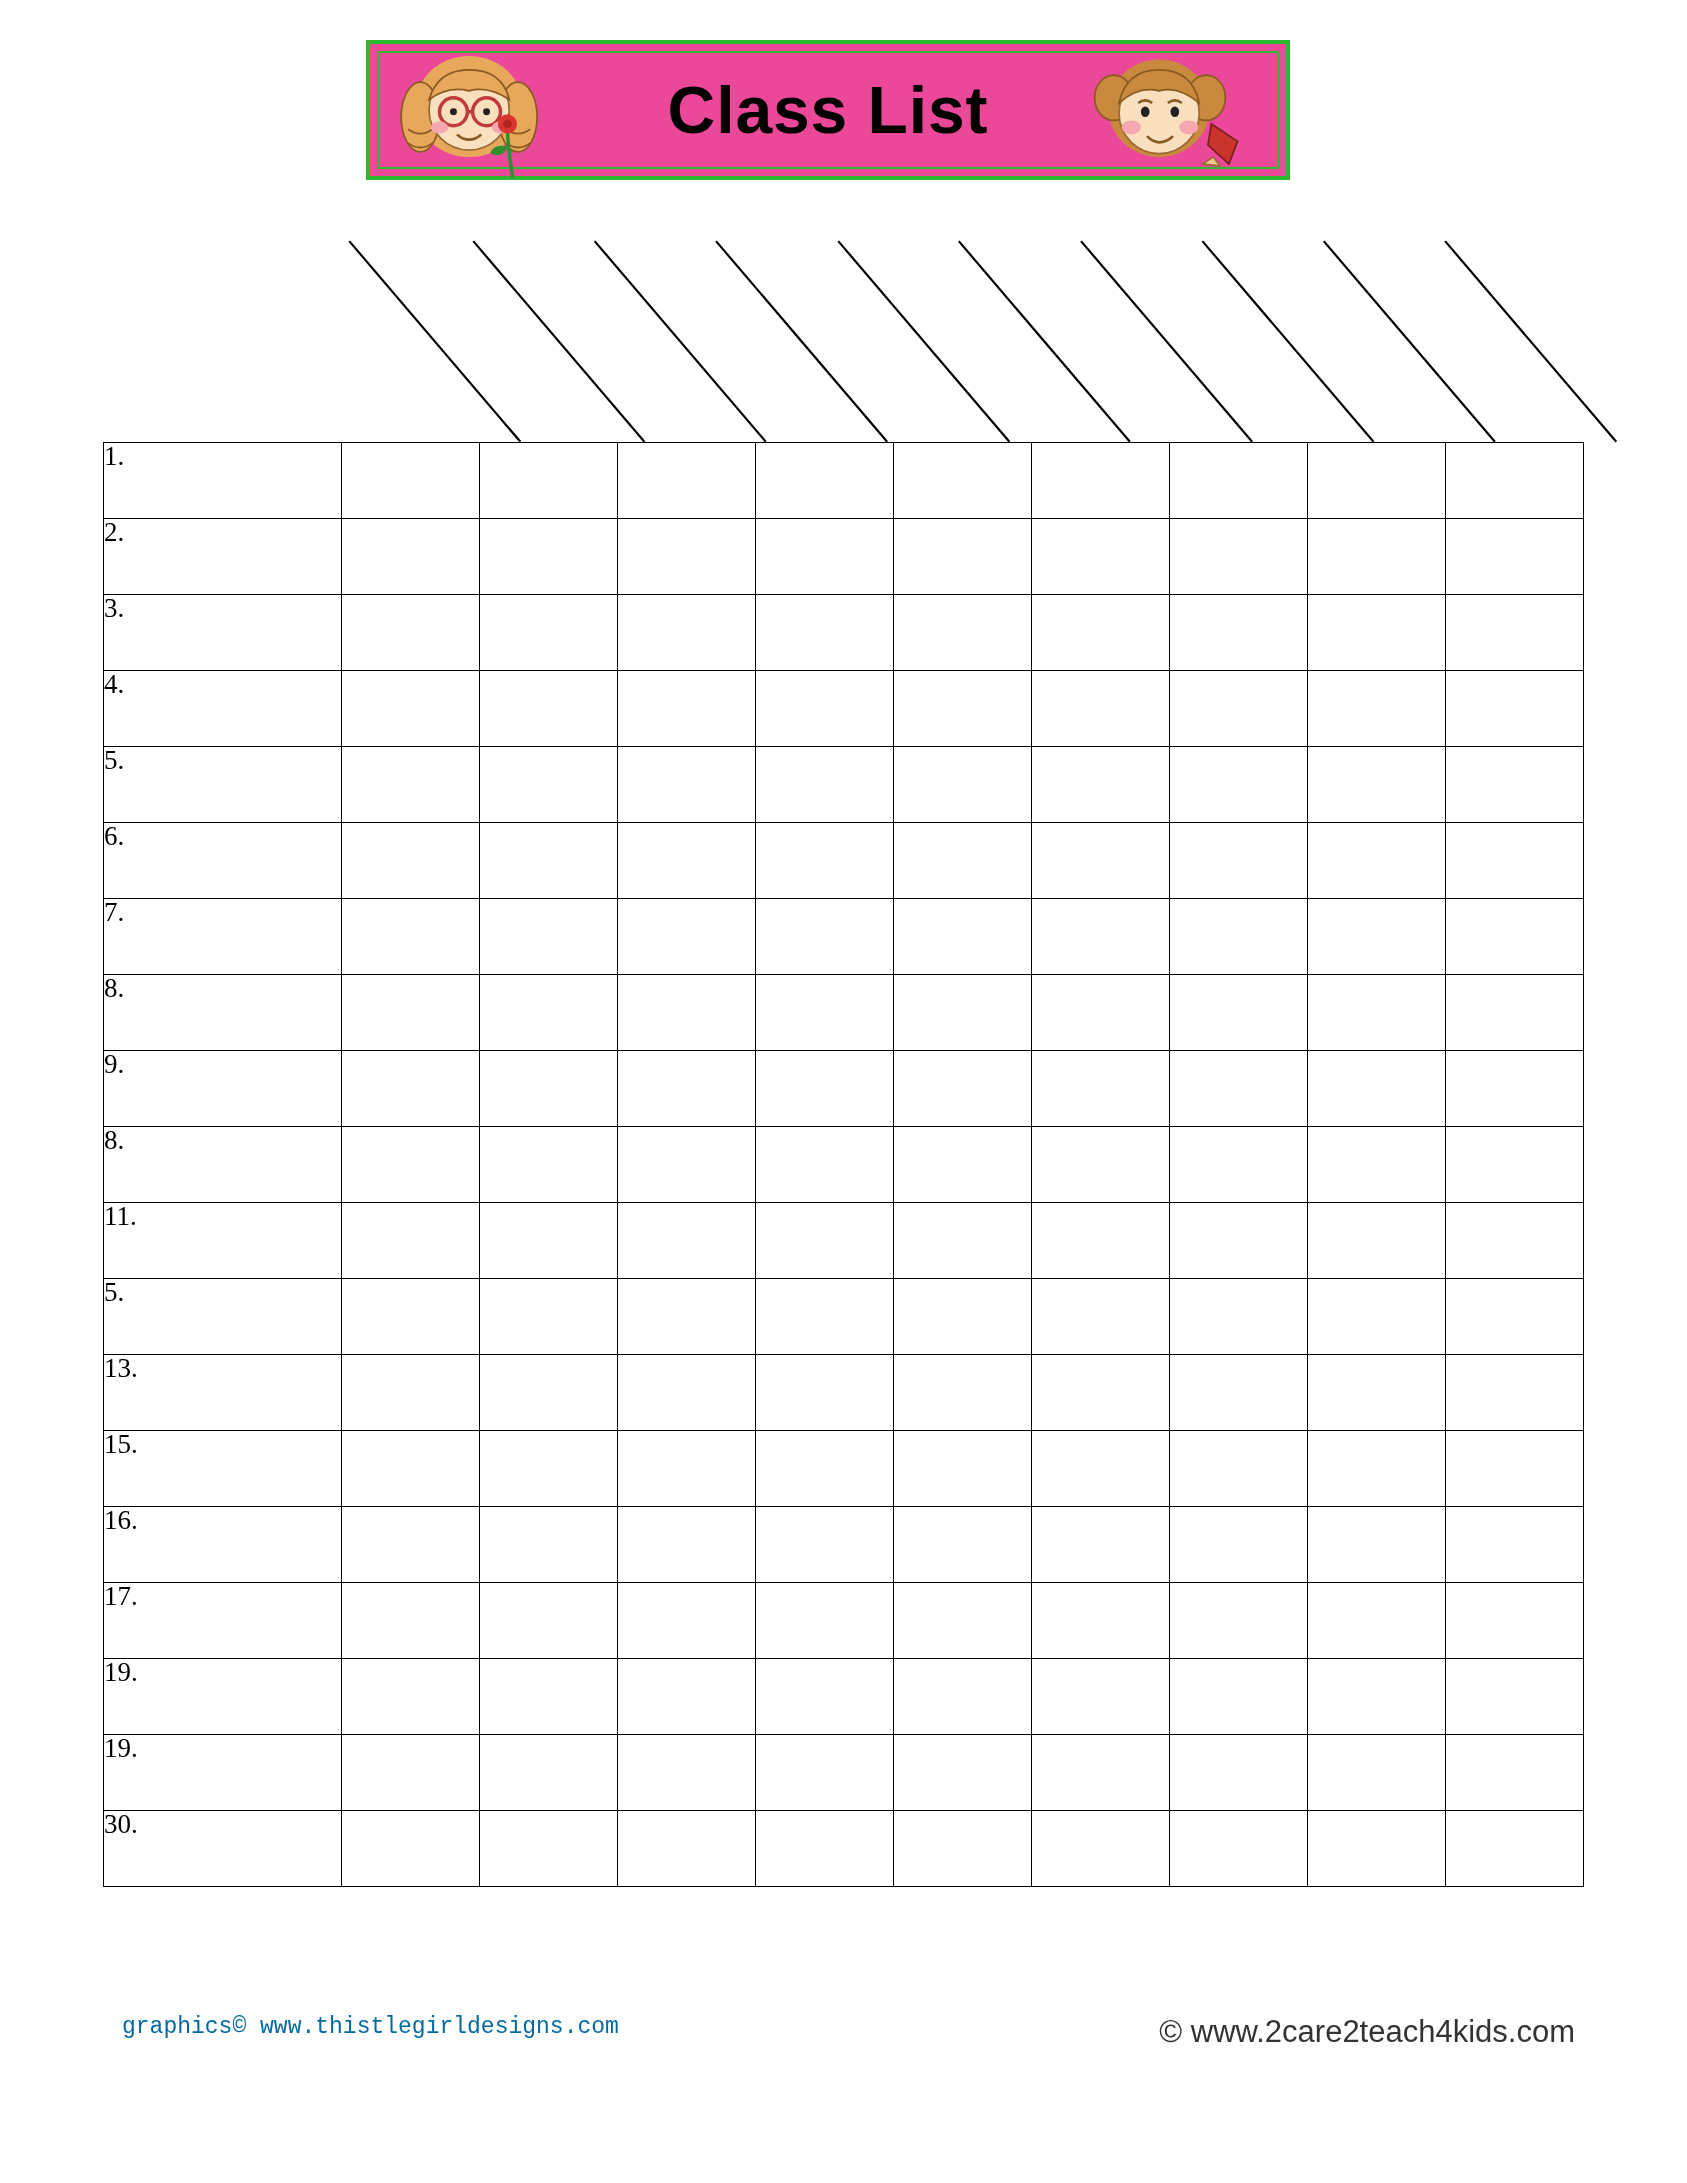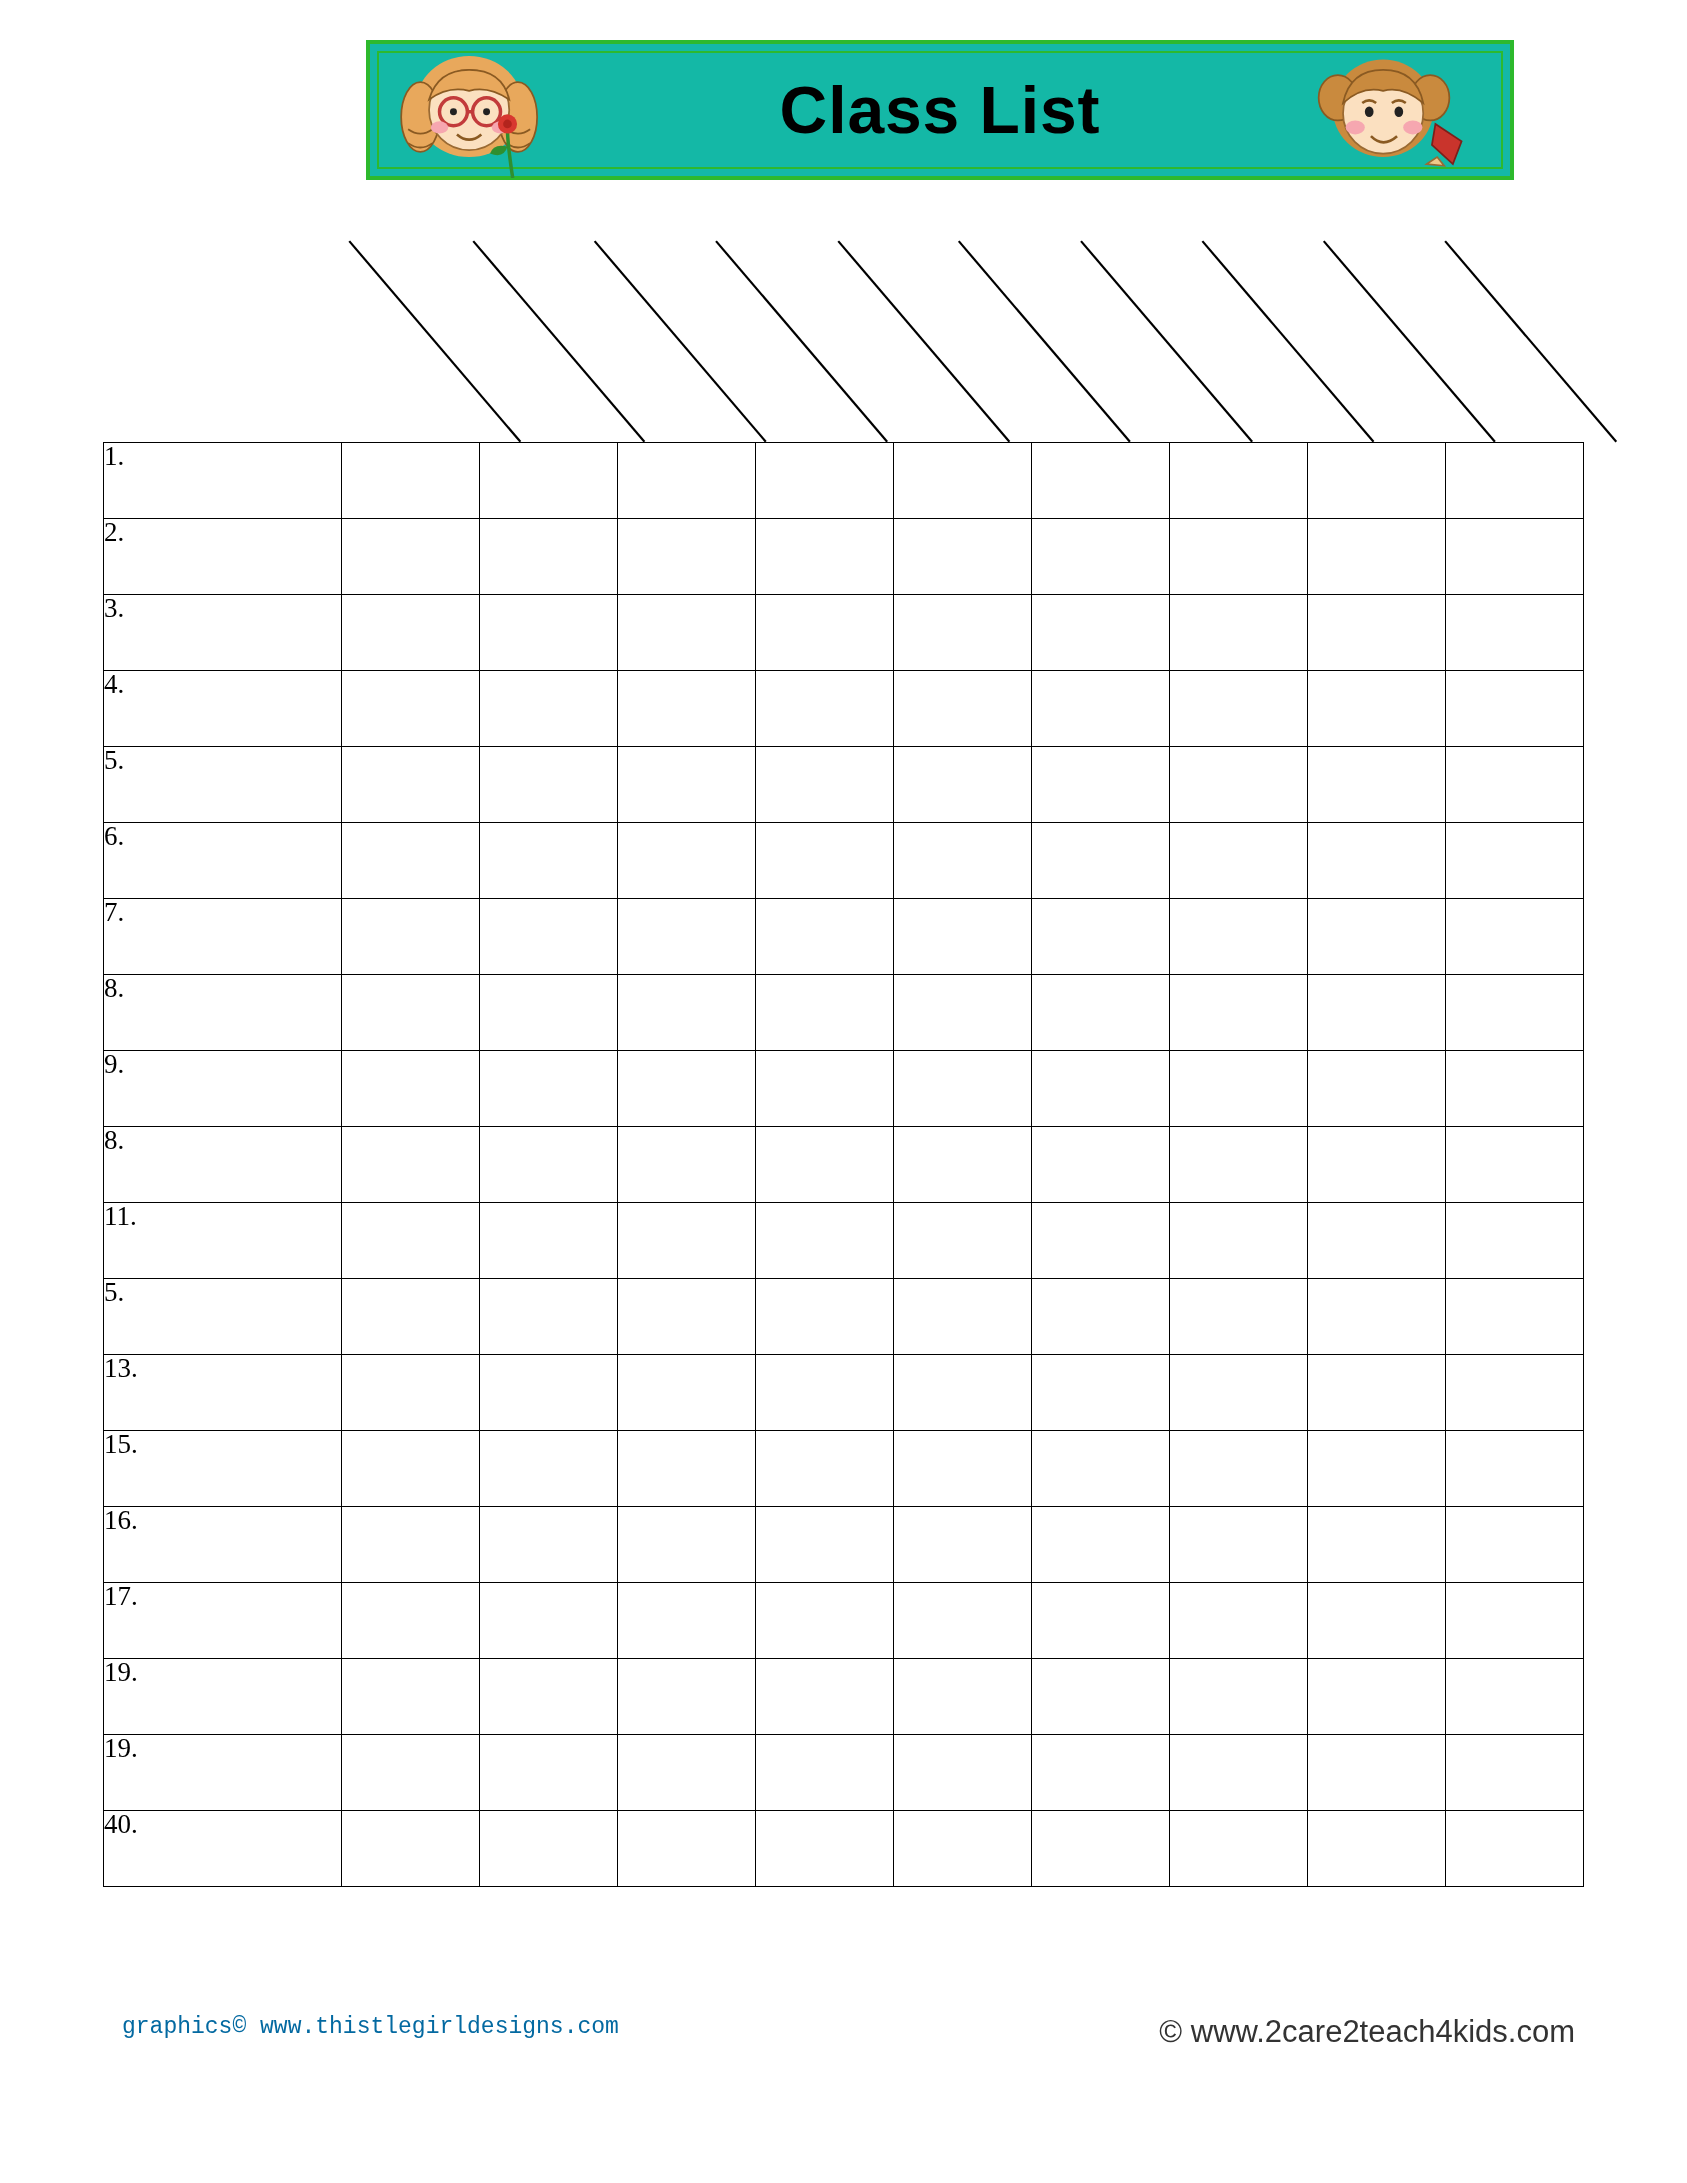--- a/index.html
+++ b/index.html
@@ -14,23 +14,23 @@
     font-family: "Liberation Serif", serif;
     color: #000000;
     overflow: hidden;
   }
 
   
   .banner {
     position: absolute;
     left: 366px;
     top: 40px;
-    width: 1148px;
+    width: 924px;
     height: 140px;
-    background: #14b8a6;
+    background: #ec4899;
     border: 4.4px solid #2db92d;
     box-sizing: border-box;
     display: flex;
     align-items: center;
     justify-content: center;
   }
   .banner-inner {
     position: absolute;
     left: 7px;
     top: 7px;
@@ -409,21 +409,21 @@
         <td class="blank-cell"></td>
         <td class="blank-cell"></td>
         <td class="blank-cell"></td>
         <td class="blank-cell"></td>
         <td class="blank-cell"></td>
         <td class="blank-cell"></td>
         <td class="blank-cell"></td>
         <td class="blank-cell"></td>
       </tr>
       <tr>
-        <td class="num-cell">40.</td>
+        <td class="num-cell">30.</td>
         <td class="blank-cell"></td>
         <td class="blank-cell"></td>
         <td class="blank-cell"></td>
         <td class="blank-cell"></td>
         <td class="blank-cell"></td>
         <td class="blank-cell"></td>
         <td class="blank-cell"></td>
         <td class="blank-cell"></td>
         <td class="blank-cell"></td>
       </tr>

